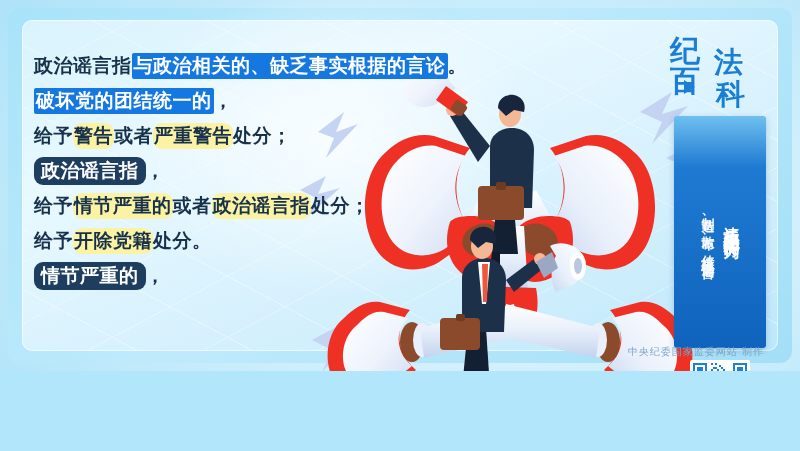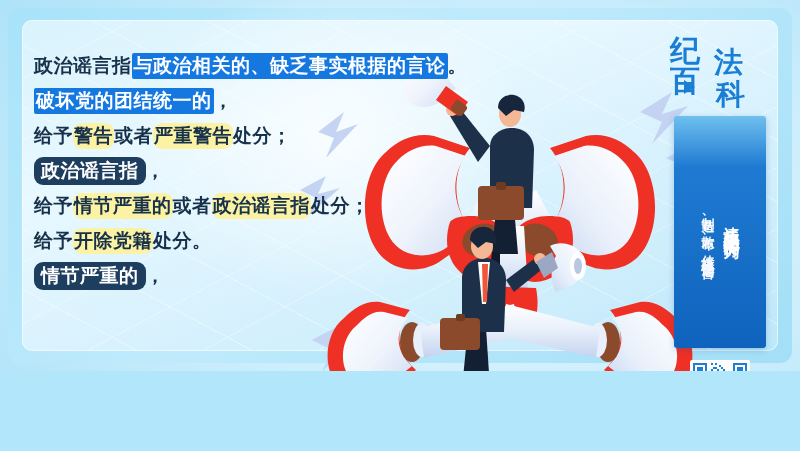--- a/index.html
+++ b/index.html
@@ -429,13 +429,14 @@
             <rect x="13" y="26" width="1" height="1"></rect>
           <rect x="15" y="26" width="2" height="1"></rect>
             <rect x="20" y="26" width="1" height="1"></rect>
           <rect x="24" y="26" width="1" height="1"></rect>
         </g>
       </svg>
       <span class="qcenter"></span>
     </div>
   </div>
 
+  <div class="credit">中央纪委国家监委网站 制作</div>
 </div>
 
 </body></html>

